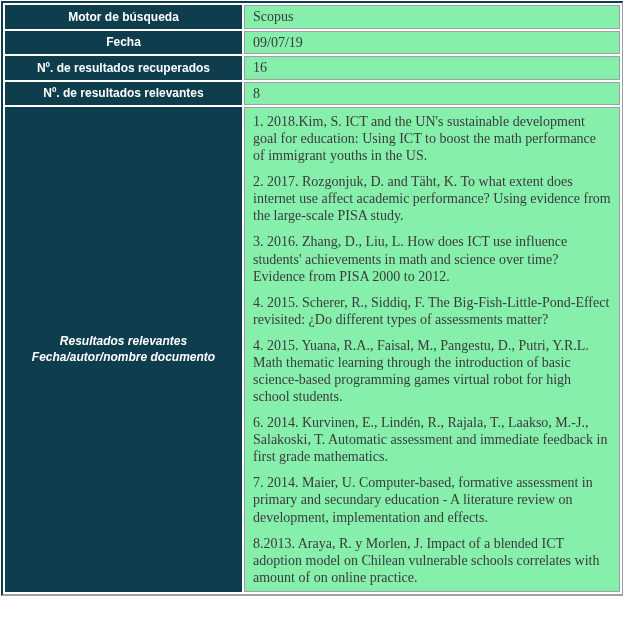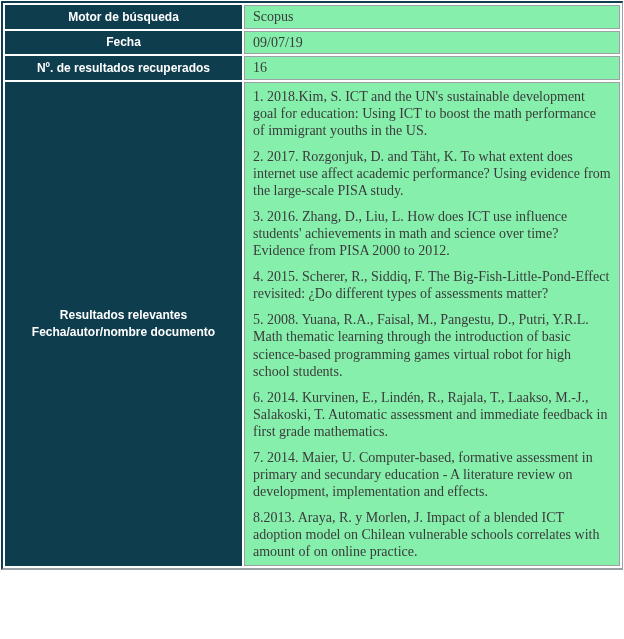--- a/index.html
+++ b/index.html
@@ -54,51 +54,55 @@
   tr.r-eq  th, tr.r-eq  td{height:40px;}
   tr.r-sm  th, tr.r-sm  td{height:22px;}
   td.results-cell{
     vertical-align:top;
     padding:5px 8px 3px 8px;
     font-size:14px;
     line-height:1.22;
   }
   td.results-cell p{margin:0 0 9px 0;}
   td.results-cell p:last-child{margin-bottom:2px;}
-  .hdr-two-line div{line-height:1.4;}
+  .hdr-two-line div{line-height:1.4;font-style:italic;}
 </style>
 </head>
 <body>
 
 <div class="tbl-wrap">
   <table class="search-table">
     <tbody>
       <tr class="r-md">
         <th class="hcell">Motor de búsqueda</th>
         <td class="vcell">Scopus</td>
       </tr>
       <tr class="r-md">
         <th class="hcell">Fecha</th>
         <td class="vcell">09/07/19</td>
       </tr>
       <tr class="r-sm">
         <th class="hcell">Nº. de resultados recuperados</th>
         <td class="vcell">16</td>
       </tr>
+      <tr class="r-sm">
+        <th class="hcell">Nº. de resultados relevantes</th>
+        <td class="vcell">8</td>
+      </tr>
       <tr>
         <th class="hcell hdr-two-line">
           <div>Resultados relevantes</div>
           <div>Fecha/autor/nombre documento</div>
         </th>
         <td class="vcell results-cell">
           <p>1. 2018.Kim, S. ICT and the UN's sustainable development goal for education: Using ICT to boost the math performance of immigrant youths in the US.</p>
           <p>2. 2017. Rozgonjuk, D. and Täht, K. To what extent does internet use affect academic performance? Using evidence from the large-scale PISA study.</p>
           <p>3. 2016. Zhang, D., Liu, L. How does ICT use influence students' achievements in math and science over time? Evidence from PISA 2000 to 2012.</p>
           <p>4. 2015. Scherer, R., Siddiq, F. The Big-Fish-Little-Pond-Effect revisited: ¿Do different types of assessments matter?</p>
-          <p>5. 2008. Yuana, R.A., Faisal, M., Pangestu, D., Putri, Y.R.L. Math thematic learning through the introduction of basic science-based programming games virtual robot for high school students.</p>
+          <p>4. 2015. Yuana, R.A., Faisal, M., Pangestu, D., Putri, Y.R.L. Math thematic learning through the introduction of basic science-based programming games virtual robot for high school students.</p>
           <p>6. 2014. Kurvinen, E., Lindén, R., Rajala, T., Laakso, M.-J., Salakoski, T. Automatic assessment and immediate feedback in first grade mathematics.</p>
           <p>7. 2014. Maier, U. Computer-based, formative assessment in primary and secundary education - A literature review on development, implementation and effects.</p>
           <p>8.2013. Araya, R. y Morlen, J.  Impact of a blended ICT adoption model on Chilean vulnerable schools correlates with amount of on online practice.</p>
         </td>
       </tr>
     </tbody>
   </table>
 </div>
 
 </body></html>

